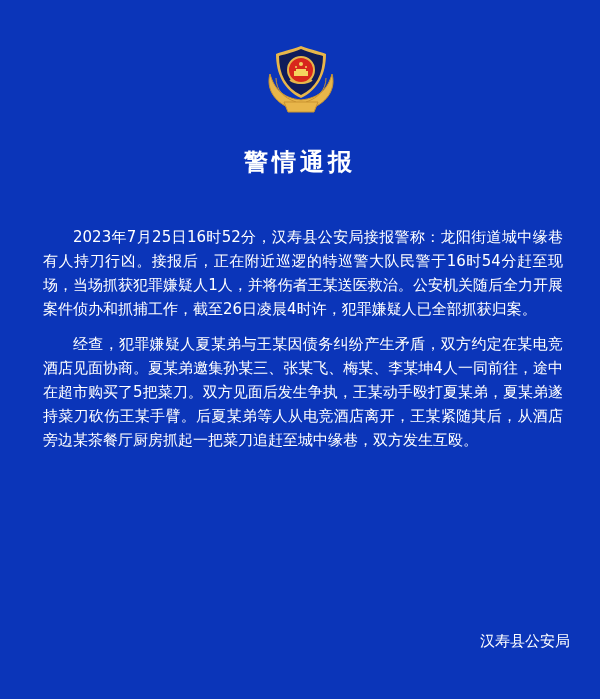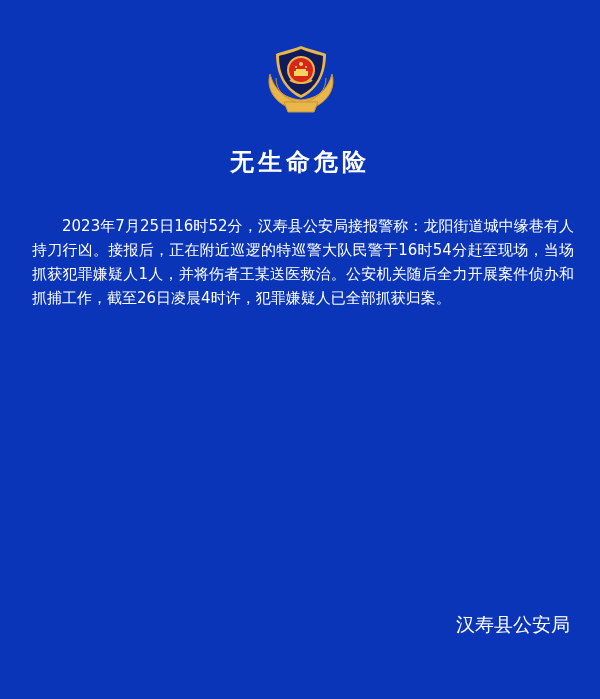--- a/index.html
+++ b/index.html
@@ -37,29 +37,29 @@
       position: absolute;
       left: 32px;
       top: 214px;
       width: 542px;
       font-size: 15px;
       line-height: 24px;
       text-align: justify;
       color: #ffffff;
     }
     .body-text p {
-      margin: 0;
+      margin: 11px;
       text-indent: 2em;
     }
     .signature {
       position: absolute;
       right: 30px;
-      top: 610px;
+      top: 627px;
       text-align: right;
-      font-size: 19px;
+      font-size: 15px;
       line-height: 28px;
       color: #ffffff;
     }
   </style>
 </head>
 <body>
 
 <div>
   <div class="emblem">
     <svg width="78" height="72" viewBox="0 0 78 72">
@@ -80,22 +80,23 @@
       <circle cx="34" cy="23" r="1" fill="#f4d35e"></circle>
       <circle cx="44" cy="23" r="1" fill="#f4d35e"></circle>
 
       <rect x="32" y="27" width="14" height="5" fill="#f4d35e"></rect>
       <rect x="34" y="25" width="10" height="2" fill="#f4d35e"></rect>
 
       <path d="M28 36 C34 40 44 40 50 36" fill="none" stroke="#e8b64a" stroke-width="2"></path>
     </svg>
   </div>
 
-  <div class="title">无生命危险</div>
+  <div class="title">警情通报</div>
 
   <div class="body-text">
     <p>2023年7月25日16时52分，汉寿县公安局接报警称：龙阳街道城中缘巷有人持刀行凶。接报后，正在附近巡逻的特巡警大队民警于16时54分赶至现场，当场抓获犯罪嫌疑人1人，并将伤者王某送医救治。公安机关随后全力开展案件侦办和抓捕工作，截至26日凌晨4时许，犯罪嫌疑人已全部抓获归案。</p>
+    <p>经查，犯罪嫌疑人夏某弟与王某因债务纠纷产生矛盾，双方约定在某电竞酒店见面协商。夏某弟邀集孙某三、张某飞、梅某、李某坤4人一同前往，途中在超市购买了5把菜刀。双方见面后发生争执，王某动手殴打夏某弟，夏某弟遂持菜刀砍伤王某手臂。后夏某弟等人从电竞酒店离开，王某紧随其后，从酒店旁边某茶餐厅厨房抓起一把菜刀追赶至城中缘巷，双方发生互殴。</p>
   </div>
 
   <div class="signature">
     <div>汉寿县公安局</div>
   </div>
 </div>
 
 </body></html>

